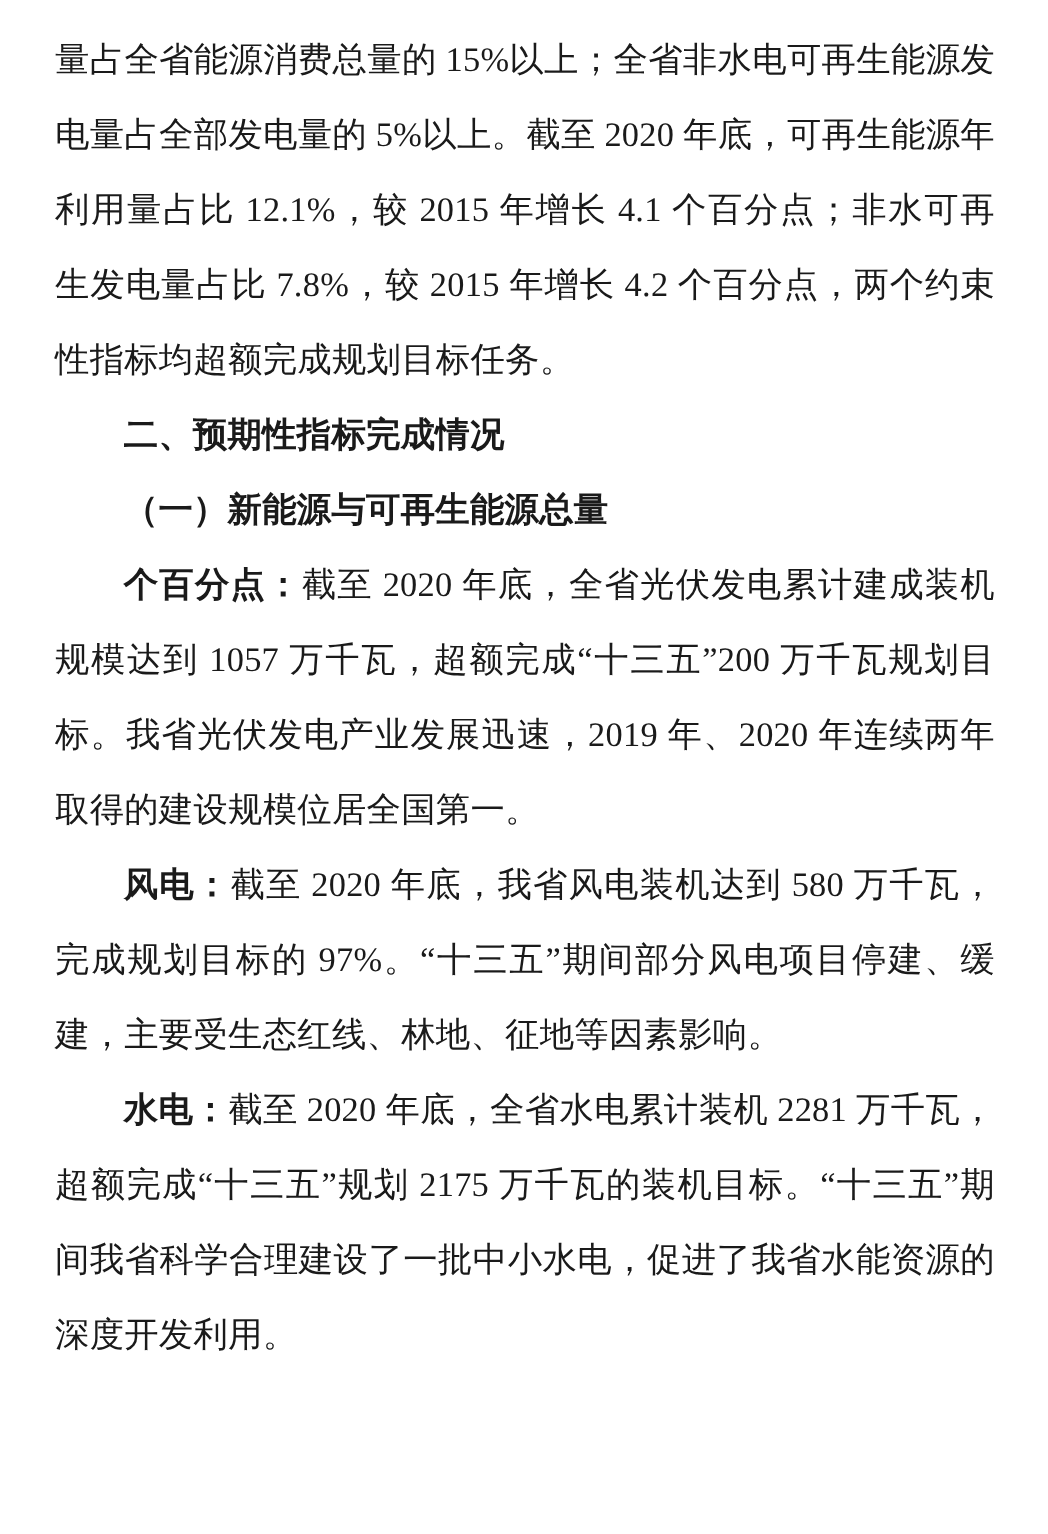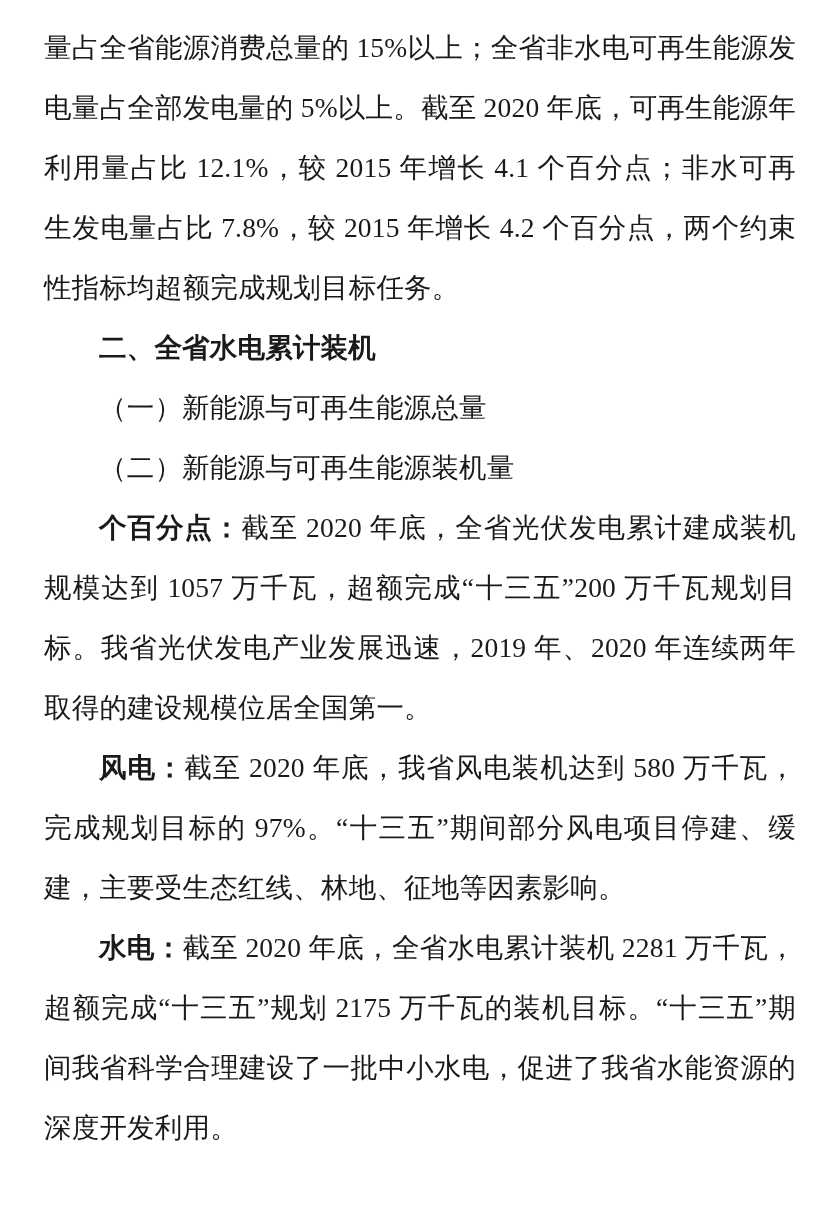--- a/index.html
+++ b/index.html
@@ -37,40 +37,39 @@
   }
   .para-flush {
     text-indent: 0;
   }
   .heading {
     text-indent: 2em;
     font-weight: bold;
   }
   .subheading {
     text-indent: 2em;
-    font-weight: normal;
+    font-weight: bold;
   }
   .lead {
     font-weight: bold;
   }
 </style>
 </head>
 <body>
 
 <div class="page">
   <div class="doc-body">
 
     <p class="para-flush">量占全省能源消费总量的 15%以上；全省非水电可再生能源发电量占全部发电量的 5%以上。截至 2020 年底，可再生能源年利用量占比 12.1%，较 2015 年增长 4.1 个百分点；非水可再生发电量占比 7.8%，较 2015 年增长 4.2 个百分点，两个约束性指标均超额完成规划目标任务。</p>
 
-    <p class="heading">二、全省水电累计装机</p>
+    <p class="heading">二、预期性指标完成情况</p>
 
     <p class="subheading">（一）新能源与可再生能源总量</p>
 
 
-    <p class="subheading">（二）新能源与可再生能源装机量</p>
 
     <p class="para">
       <span class="lead">个百分点：</span><span>截至 2020 年底，全省光伏发电累计建成装机规模达到 1057 万千瓦，超额完成“十三五”200 万千瓦规划目标。我省光伏发电产业发展迅速，2019 年、2020 年连续两年取得的建设规模位居全国第一。</span>
     </p>
 
     <p class="para">
       <span class="lead">风电：</span><span>截至 2020 年底，我省风电装机达到 580 万千瓦，完成规划目标的 97%。“十三五”期间部分风电项目停建、缓建，主要受生态红线、林地、征地等因素影响。</span>
     </p>
 
     <p class="para">

